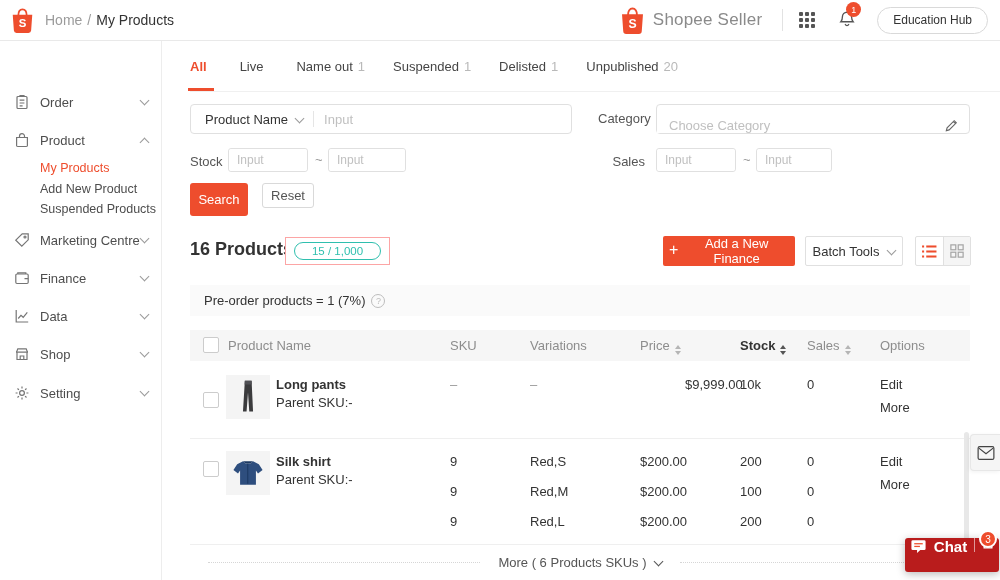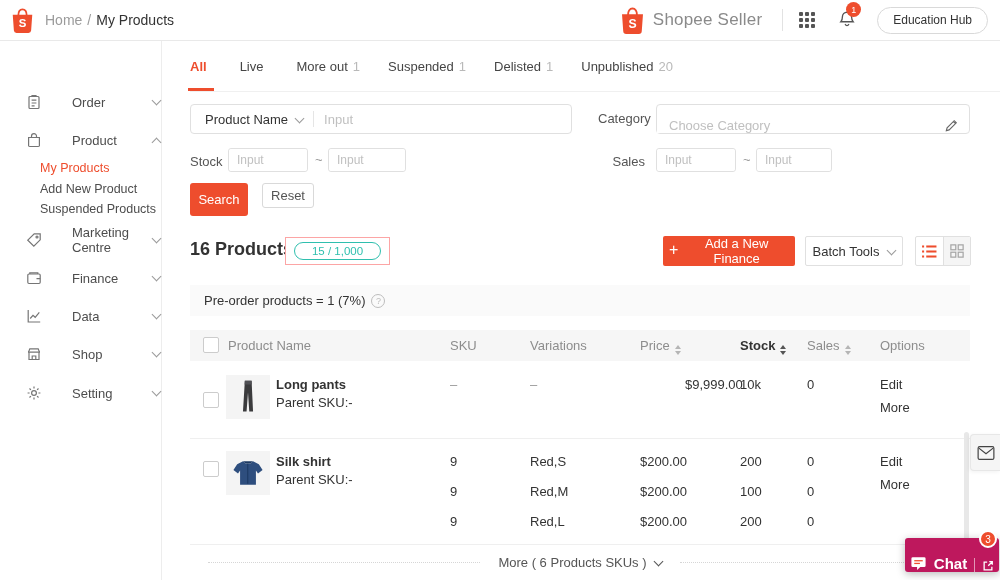--- a/index.html
+++ b/index.html
@@ -21,22 +21,22 @@
   .grid-icon { display:grid; grid-template-columns:repeat(3,4px); grid-gap:2px; cursor:pointer; margin-right:22px;}
   .grid-icon i { width:4px; height:4px; background:#555; border-radius:1px; }
   .bell { position:relative; cursor:pointer; margin-right:20px; }
   .bell .badge { position:absolute; top:-6px; left:9px; min-width:15px; height:15px; border-radius:8px;
                  background:#ee4d2d; color:#fff; font-size:9px; display:flex; align-items:center; justify-content:center; padding:0 3px;}
   .pill { border:1px solid #d9d9d9; border-radius:14px; height:27px; padding:0 15px; display:flex;
           align-items:center; font-size:12px; color:#333; cursor:pointer; background:#fff; }
 
   
   .sidebar { position:absolute; left:0; top:41px; width:162px; height:539px; border-right:1px solid #ededed; background:#fff;}
-  .side-item { position:absolute; left:12px; width:162px; height:22px; display:flex; align-items:center;
-               padding:0 14px; color:#4d4d4d; cursor:pointer;gap:20px; }
+  .side-item { position:absolute; left:0; width:162px; height:22px; display:flex; align-items:center;
+               padding:0 14px; color:#4d4d4d; cursor:pointer; }
   .side-item .lbl { margin-left:10px; flex:1; font-size:13px; }
   .side-sub { position:absolute; left:40px; height:18px; display:flex; align-items:center; font-size:12.5px;
               color:#4d4d4d; cursor:pointer; }
   .side-sub.active { color:#ee4d2d; }
   .chev { width:7px; height:7px; border-right:1.4px solid #9a9a9a; border-bottom:1.4px solid #9a9a9a;
           transform:rotate(45deg); margin-top:-3px; }
   .chev.up { transform:rotate(-135deg); margin-top:4px; }
 
   
   .main { position:absolute; left:163px; top:41px; width:837px; height:539px; }
@@ -118,22 +118,22 @@
   .dots { flex:1; border-top:1px dotted #d6d6d6; margin:0 18px; }
   .tfoot .txt { display:flex; align-items:center; gap:8px; cursor:pointer; }
   .chev-sm { width:7px; height:7px; border-right:1.4px solid #555; border-bottom:1.4px solid #555;
              transform:rotate(45deg); margin-top:-3px;}
 
   
   .scroll-thumb { position:absolute; left:964px; top:432px; width:5px; height:110px; background:#e8e8e8; border-radius:3px;}
   .env-btn { position:absolute; left:970px; top:434px; width:30px; height:37px; background:#f5f5f5;
              border:1px solid #e7e7e7; border-right:none; border-radius:4px 0 0 4px; display:flex;
              align-items:center; justify-content:center; cursor:pointer; box-shadow:-1px 1px 4px rgba(0,0,0,.06);}
-  .chat-btn { position:absolute; left:905px; top:538px; width:94px; height:34px; background:#be185d; border-radius:3px;
-              display:flex; align-items:flex-end; justify-content:center; gap:7px; color:#fff; cursor:pointer;
+  .chat-btn { position:absolute; left:905px; top:538px; width:94px; height:34px; background:#b91c1c; border-radius:3px;
+              display:flex; align-items:flex-start; justify-content:center; gap:7px; color:#fff; cursor:pointer;
               box-shadow:0 2px 8px rgba(0,0,0,.28); }
   .chat-btn .clbl { font-size:15px; font-weight:700; }
   .chat-btn .cdiv { width:1px; height:14px; background:rgba(255,255,255,.55); }
   .chat-badge { position:absolute; left:979px; top:530px; width:18px; height:18px; border-radius:50%;
                 background:#ee4d2d; border:2px solid #fff; color:#fff; font-size:10px; display:flex;
                 align-items:center; justify-content:center; z-index:6;}
 </style>
 </head>
 <body>
 
@@ -246,21 +246,21 @@
     <div class="tabs">
       <div class="tab active">
           <span>All</span>
           <span class="cnt"></span>
         </div>
       <div class="tab">
           <span>Live</span>
           <span class="cnt"></span>
         </div>
       <div class="tab">
-          <span>More out</span>
+          <span>Name out</span>
           <span class="cnt">1</span>
         </div>
       <div class="tab">
           <span>Suspended</span>
           <span class="cnt">1</span>
         </div>
       <div class="tab">
           <span>Delisted</span>
           <span class="cnt">1</span>
         </div>

